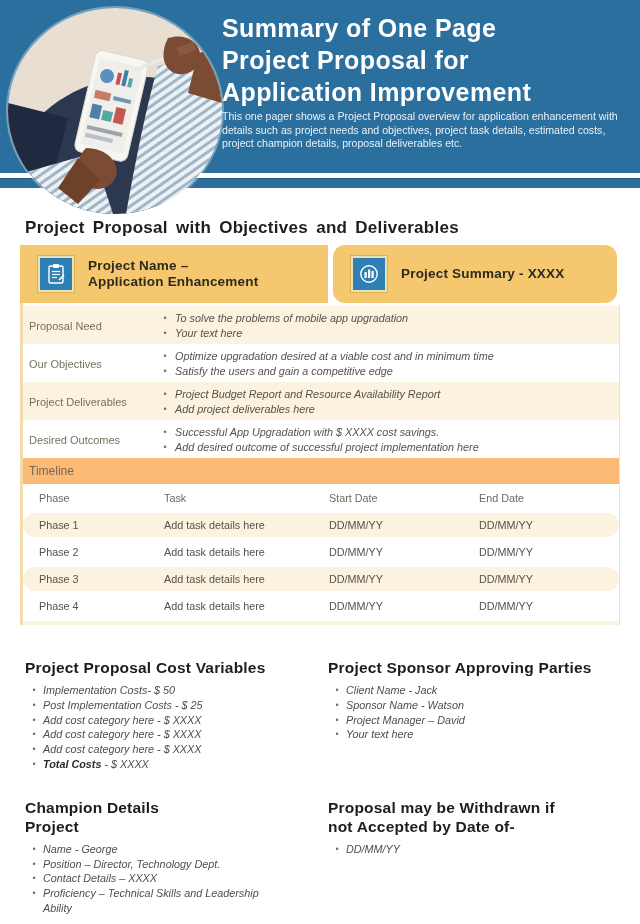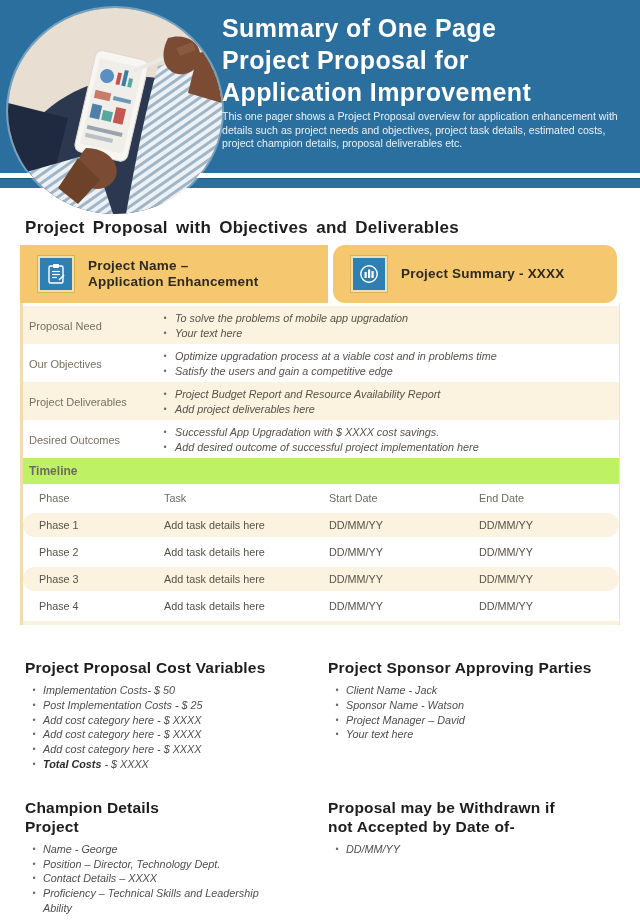--- a/index.html
+++ b/index.html
@@ -36,21 +36,21 @@
   .head-label { font-size:13.5px; font-weight:bold; color:#2E2A20; line-height:16px; letter-spacing:.2px; }
   .ptable-body { border-left:3px solid #F2DCAE; border-right:1px solid #EBE3D3; padding-top:3px; }
   .trow { display:flex; min-height:37px; padding:5px 0 4px 0; align-items:center; }
   .trow.cream { background:#FBF2DF; }
   .trow .rlabel { width:132px; padding-left:6px; font-size:11px; color:#76705F; flex:none; }
   .bullets { flex:1; }
   .b-item { display:flex; font-size:10.8px; color:#57514A; line-height:14.5px; }
   .b-item .dot { width:20px; text-align:center; color:#6b6b6b; flex:none; font-size:9px; line-height:14.5px; }
   .b-item .btext { flex:1; padding-right:6px;font-style:italic; }
   .timeline-row { min-height:26px; margin-bottom:2px; padding:6px 0 4px 6px; font-size:12px; color:#6F6A5F; }
-  .timeline-row.cream { background:#bef264;font-weight:bold; }
+  .timeline-row.cream { background:#fdba74; }
   .grid-row { display:flex; min-height:24px; align-items:center; margin-bottom:3px; padding:4px 0; }
   .grid-row.cream { background:#FBF2DF;border-radius:12px; }
   .grid-row .gc { font-size:10.8px; color:#57514A; padding-left:6px; }
   .grid-row.ghead .gc { color:#6F6A5F; }
   .gc.c-phase { width:135px; flex:none;padding-left:16px; }
   .gc.c-task  { width:165px; flex:none; }
   .gc.c-start { width:150px; flex:none; }
   .gc.c-end   { flex:1; }
   .ptable-foot { height:4px; background:#FBF2DF; }
   
@@ -163,21 +163,21 @@
               <span class="btext">Your text here</span>
             </div>
         </div>
       </div>
 
       <div class="trow">
         <div class="rlabel">Our Objectives</div>
         <div class="bullets">
           <div class="b-item">
               <span class="dot">•</span>
-              <span class="btext">Optimize upgradation process at a viable cost and in problems time</span>
+              <span class="btext">Optimize upgradation desired at a viable cost and in minimum time</span>
             </div>
           <div class="b-item">
               <span class="dot">•</span>
               <span class="btext">Satisfy the users and gain a competitive edge</span>
             </div>
         </div>
       </div>
 
       <div class="trow cream">
         <div class="rlabel">Project Deliverables</div>

